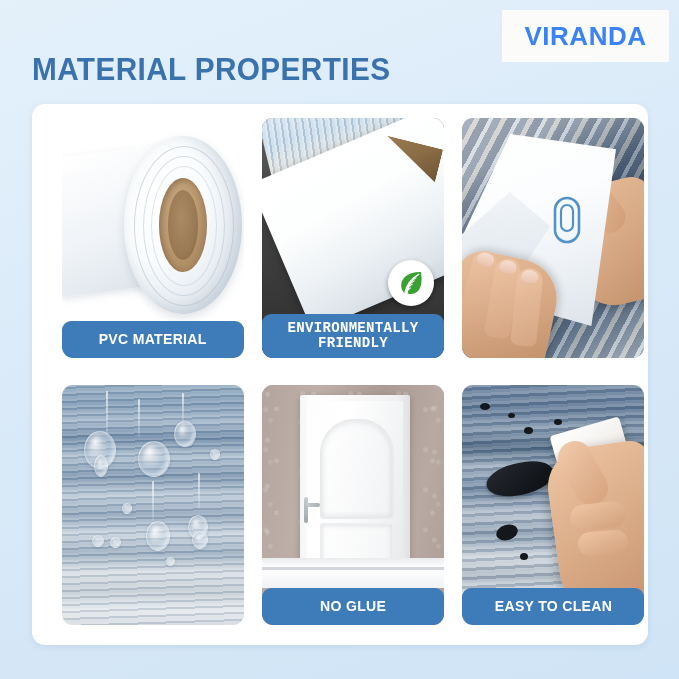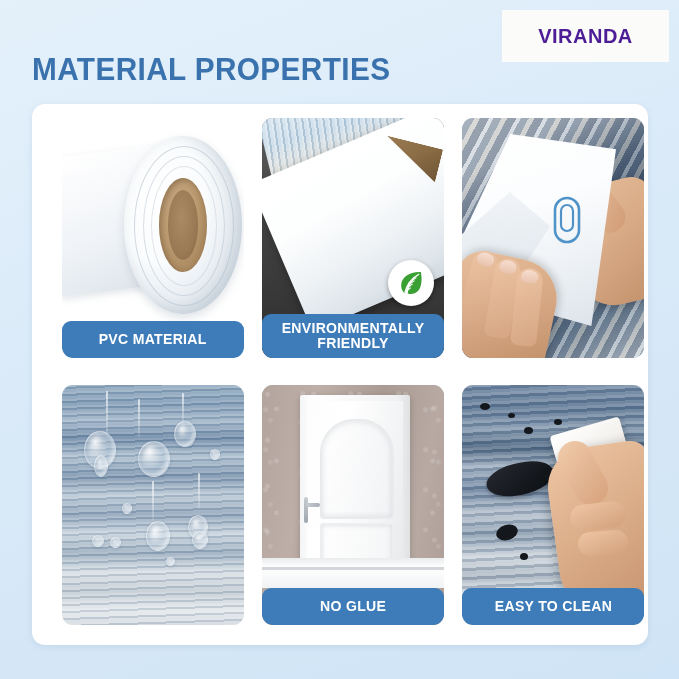--- a/index.html
+++ b/index.html
@@ -11,21 +11,21 @@
   }
   .stage{position:absolute;inset:0;}
 
   
   .logo-box{
     position:absolute;left:502px;top:10px;width:167px;height:52px;
     background:#fbfbfa;display:flex;align-items:center;justify-content:center;
   }
   .logo-text{
     font-family:"Liberation Sans", sans-serif;
-    font-weight:bold;font-size:20px;letter-spacing:.5px;color:#4c1d95;
+    font-weight:bold;font-size:26px;letter-spacing:.5px;color:#3b82f6;
   }
   .page-title{
     position:absolute;left:32px;top:52px;
     font-family:"Liberation Sans", sans-serif;
     font-weight:bold;font-size:31px;letter-spacing:.4px;
     color:#3a72ad;white-space:nowrap;
     transform:scaleX(.96);transform-origin:left center;
   }
 
   
@@ -45,21 +45,21 @@
     position:relative;width:182px;height:240px;
     border-radius:11px;overflow:hidden;background:#eef3f7;
   }
   .tile-img{position:absolute;left:0;top:0;right:0;bottom:0;overflow:hidden;}
   .tile-label{
     position:absolute;left:0;right:0;bottom:0;height:37px;
     background:#3d7cb8;border-radius:9px;
     display:flex;align-items:center;justify-content:center;
     text-align:center;
   }
-  .tile-label.two-line{height:44px;}
+  .tile-label.two-line{height:44px;font-family:Liberation Mono, monospace;}
   .tile-label span{
     color:#ffffff;font-weight:bold;font-size:14.5px;letter-spacing:.3px;
     line-height:1.02;
     transform:scaleX(.97);transform-origin:center;
     padding:0 4px;
   }
   .tile-label.two-line span{font-size:14.5px;line-height:1.04;}
 
   
   .pvc-bg{position:absolute;inset:0;background:#ffffff;}

